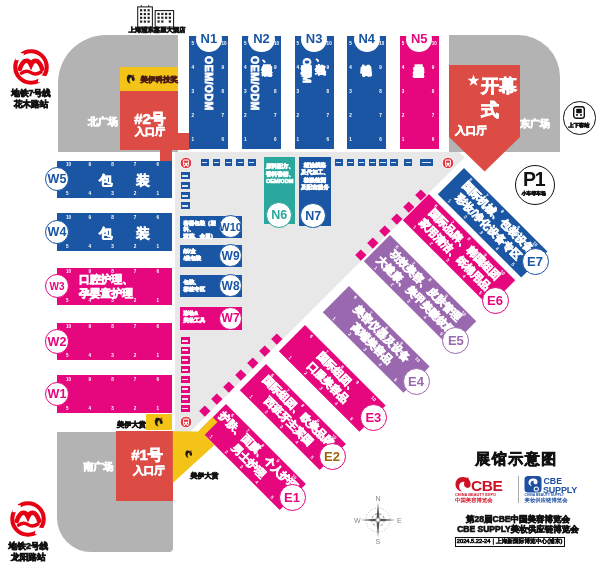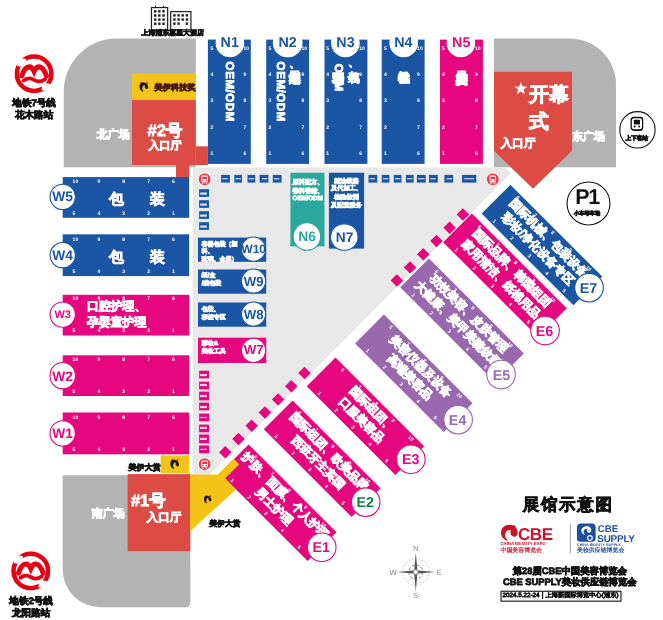--- a/index.html
+++ b/index.html
@@ -25,21 +25,21 @@
 <div class="cjk b" style="left:124px;top:109.5px;width:52px;font-size:15px;color:#fff;text-align:center;">#2号</div>
 <div class="cjk b" style="left:124px;top:124.5px;width:52px;font-size:10px;color:#fff;text-align:center;">入口厅</div>
 <div class="cjk b" style="left:140.5px;top:74.5px;width:38px;font-size:7.5px;color:#4a1a14;">美伊科技奖</div>
 <div style="left:0;top:0;width:603px;height:564px;background:#dd4b45;clip-path:polygon(449px 65px,520px 65px,520px 137px,484.6px 171.6px,449px 137px);"></div>
 <svg style="position:absolute;left:467px;top:74px;" width="13" height="13" viewBox="0 0 24 24">
       <path d="M12 1 L14.8 8.6 L23 8.8 L16.5 13.8 L18.9 21.7 L12 17 L5.1 21.7 L7.5 13.8 L1 8.8 L9.2 8.6 Z" fill="#fff"></path>
     </svg>
     <div class="cjk b" style="left:481px;top:74px;width:40px;font-size:18px;color:#fff;">开幕式</div>
 <div class="cjk b" style="left:441px;top:124px;width:60px;font-size:10.5px;color:#fff;text-align:center;">入口厅</div>
 <div style="left:116px;top:430.5px;width:56.5px;height:70.5px;background:#dd4b45;"></div>
-<div class="cjk b" style="left:119px;top:446px;width:56px;font-size:15px;color:#fff;">#1号</div>
+<div class="cjk b" style="left:119px;top:446px;width:56px;font-size:15px;color:#fff;text-align:center;">#1号</div>
 <div class="cjk b" style="left:121px;top:464px;width:56px;font-size:10.5px;color:#fff;text-align:center;">入口厅</div>
 <div style="left:56.5px;top:160.5px;width:115.5px;height:37.5px;background:#1a56a3;"></div>
 <div class="num" style="left:66px;top:162px;">10</div>
 <div class="num" style="left:88.6px;top:162px;">9</div>
 <div class="num" style="left:111.2px;top:162px;">8</div>
 <div class="num" style="left:133.8px;top:162px;">7</div>
 <div class="num" style="left:156.4px;top:162px;">6</div>
 <div class="num" style="left:66px;top:191px;">5</div>
 <div class="num" style="left:88.6px;top:191px;">4</div>
 <div class="num" style="left:111.2px;top:191px;">3</div>
@@ -210,21 +210,21 @@
       <div class="num" style="left:32.8px;top:0.5px;">7</div>
       <div class="num" style="left:54.2px;top:0.5px;">8</div>
       <div class="num" style="left:75.7px;top:0.5px;">9</div>
       <div class="num" style="left:97.2px;top:0.5px;">10</div>
       <div class="num" style="left:11.3px;top:31px;">1</div>
       <div class="num" style="left:32.8px;top:31px;">2</div>
       <div class="num" style="left:54.2px;top:31px;">3</div>
       <div class="num" style="left:75.7px;top:31px;">4</div>
       <div class="num" style="left:97.2px;top:31px;">5</div>
     </div>
-<div class="circ" style="left:318.5px;top:443.3px;width:27px;height:27px;border:1.6px solid #e6067e;font-size:13px;color:#15803d;">E2</div>
+<div class="circ" style="left:318.5px;top:443.3px;width:27px;height:27px;border:1.6px solid #e6067e;font-size:13px;color:#a16207;">E2</div>
 <div style="left:304.6px;top:324.5px;width:114px;height:37px;background:#e6067e;transform:rotate(45deg);transform-origin:0 0;">
       <div style="position:absolute;left:0;top:4px;width:114px;text-align:center;font-size:10.6px;line-height:13.5px;color:#fff;white-space:nowrap;" class="cjk b">国际组团、<br>口服美容品</div>
       <div class="num" style="left:11.4px;top:0.5px;">6</div>
       <div class="num" style="left:33.1px;top:0.5px;">7</div>
       <div class="num" style="left:54.7px;top:0.5px;">8</div>
       <div class="num" style="left:76.4px;top:0.5px;">9</div>
       <div class="num" style="left:98px;top:0.5px;">10</div>
       <div class="num" style="left:11.4px;top:31px;">1</div>
       <div class="num" style="left:33.1px;top:31px;">2</div>
       <div class="num" style="left:54.7px;top:31px;">3</div>

